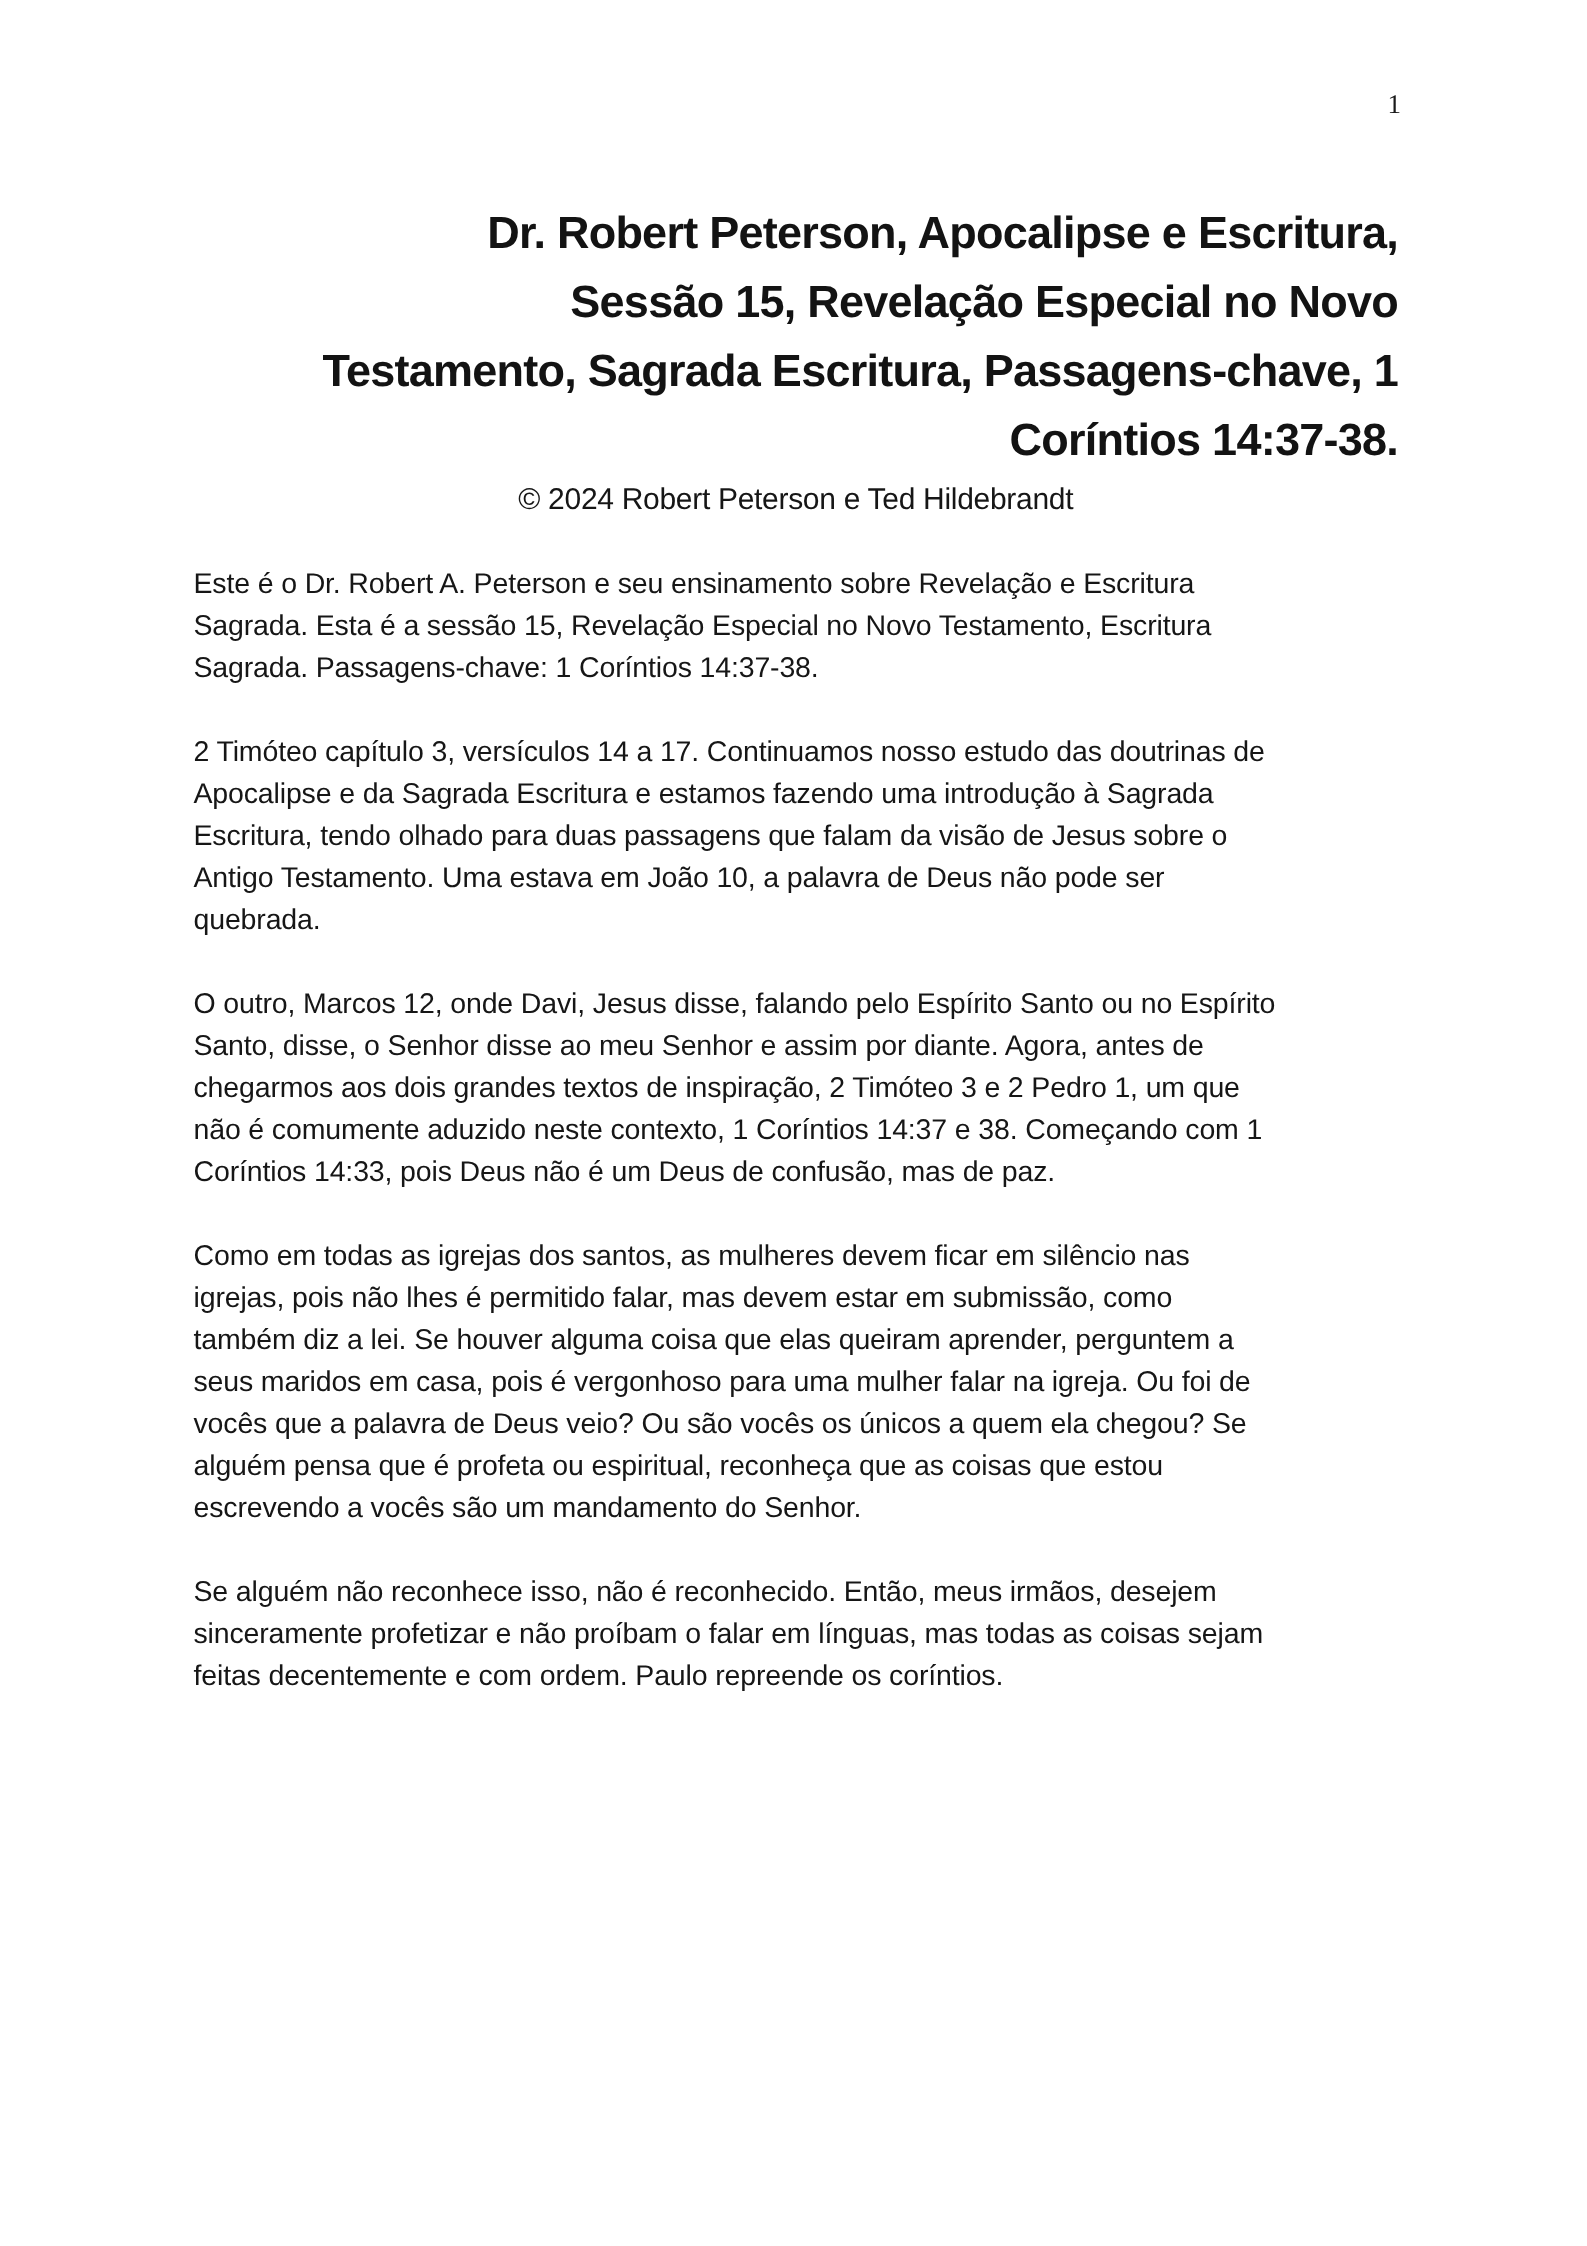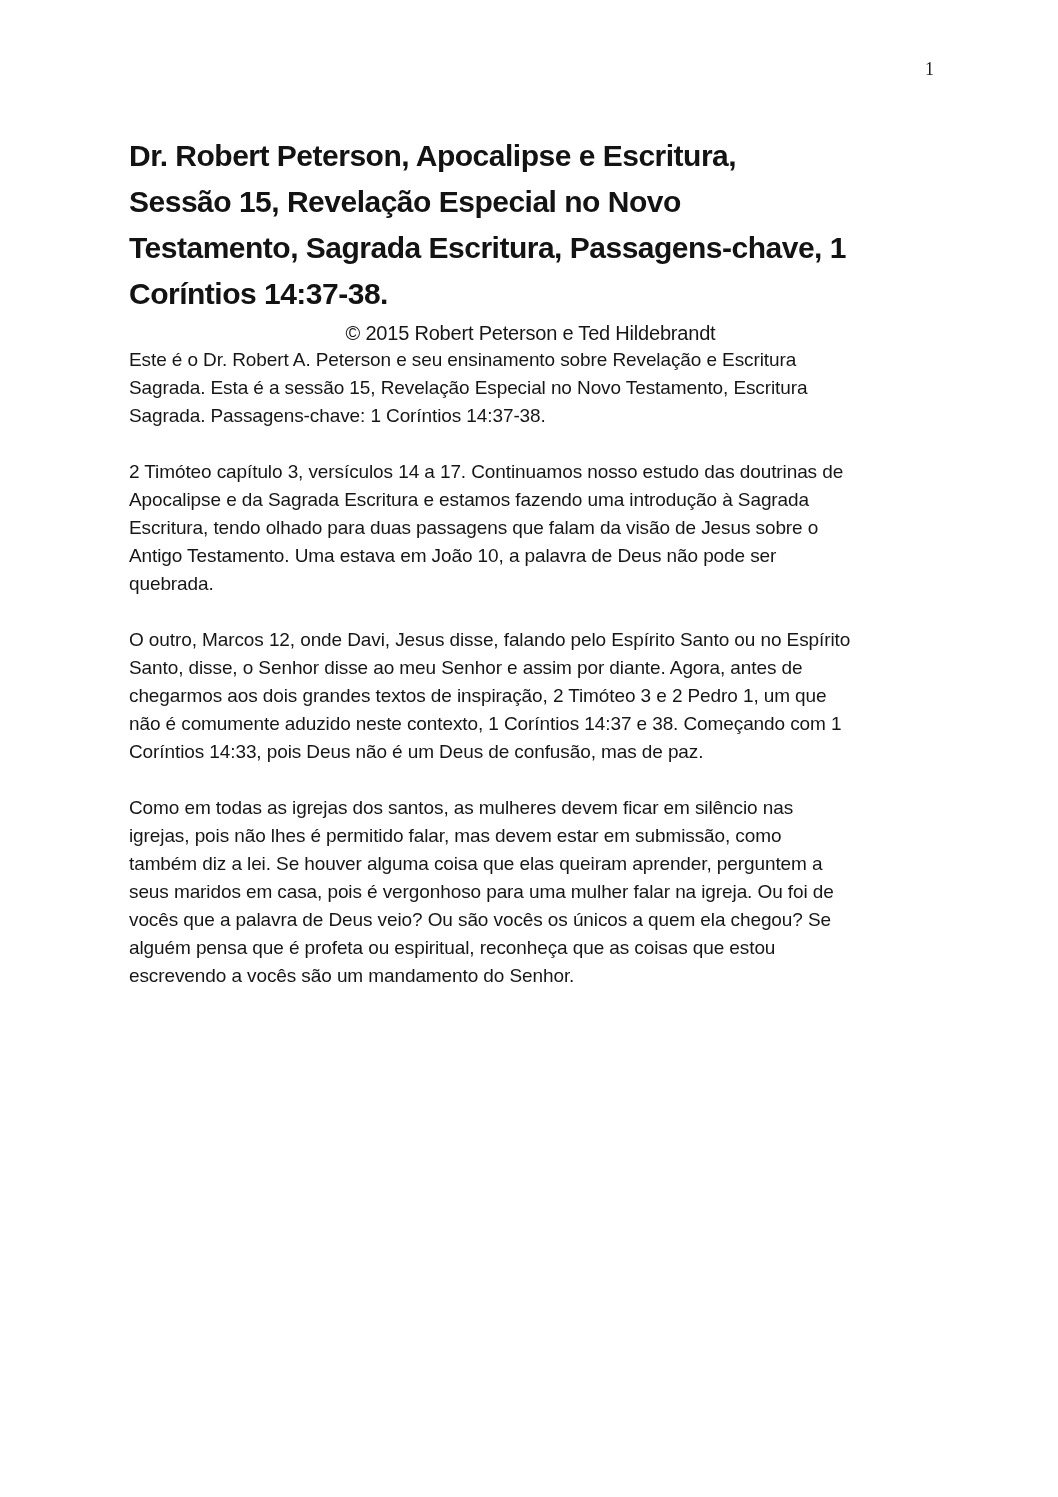--- a/index.html
+++ b/index.html
@@ -26,37 +26,38 @@
     line-height: 24px;
     color: #1a1a1a;
   }
   .content {
     box-sizing: border-box;
     width: 100%;
     padding: 0 126px 0 129px;
   }
   .title {
     margin: 133px 0 0 0;
-    text-align: left;
+    text-align: right;
     font-size: 30px;
     font-weight: bold;
     line-height: 46px;
     letter-spacing: -0.5px;
     white-space: pre-line;
     color: #131313;
   }
   .copyright {
     margin-top: 3px;
     text-align: center;
     font-size: 20px;
     line-height: 26px;
     letter-spacing: -0.2px;
     color: #161616;
   }
   .body-text {
+    margin-top: 30px;
   }
   .paragraph {
     margin: 0 0 28px 0;
     font-size: 19px;
     line-height: 28px;
     letter-spacing: -0.1px;
     white-space: pre-line;
     color: #161616;
   }
 </style>
@@ -65,21 +66,21 @@
 
 <div class="page">
   <div class="page-number">1</div>
 
   <div class="content">
     <h1 class="title">Dr. Robert Peterson, Apocalipse e Escritura,
 Sessão 15, Revelação Especial no Novo
 Testamento, Sagrada Escritura, Passagens-chave, 1
 Coríntios 14:37-38.</h1>
 
-    <div class="copyright">© 2015 Robert Peterson e Ted Hildebrandt</div>
+    <div class="copyright">© 2024 Robert Peterson e Ted Hildebrandt</div>
 
     <div class="body-text">
       <p class="paragraph">Este é o Dr. Robert A. Peterson e seu ensinamento sobre Revelação e Escritura
 Sagrada. Esta é a sessão 15, Revelação Especial no Novo Testamento, Escritura
 Sagrada. Passagens-chave: 1 Coríntios 14:37-38.</p>
       <p class="paragraph">2 Timóteo capítulo 3, versículos 14 a 17. Continuamos nosso estudo das doutrinas de
 Apocalipse e da Sagrada Escritura e estamos fazendo uma introdução à Sagrada
 Escritura, tendo olhado para duas passagens que falam da visão de Jesus sobre o
 Antigo Testamento. Uma estava em João 10, a palavra de Deus não pode ser
 quebrada.</p>
@@ -88,15 +89,18 @@
 chegarmos aos dois grandes textos de inspiração, 2 Timóteo 3 e 2 Pedro 1, um que
 não é comumente aduzido neste contexto, 1 Coríntios 14:37 e 38. Começando com 1
 Coríntios 14:33, pois Deus não é um Deus de confusão, mas de paz.</p>
       <p class="paragraph">Como em todas as igrejas dos santos, as mulheres devem ficar em silêncio nas
 igrejas, pois não lhes é permitido falar, mas devem estar em submissão, como
 também diz a lei. Se houver alguma coisa que elas queiram aprender, perguntem a
 seus maridos em casa, pois é vergonhoso para uma mulher falar na igreja. Ou foi de
 vocês que a palavra de Deus veio? Ou são vocês os únicos a quem ela chegou? Se
 alguém pensa que é profeta ou espiritual, reconheça que as coisas que estou
 escrevendo a vocês são um mandamento do Senhor.</p>
+      <p class="paragraph">Se alguém não reconhece isso, não é reconhecido. Então, meus irmãos, desejem
+sinceramente profetizar e não proíbam o falar em línguas, mas todas as coisas sejam
+feitas decentemente e com ordem. Paulo repreende os coríntios.</p>
     </div>
   </div>
 </div>
 
 </body></html>

